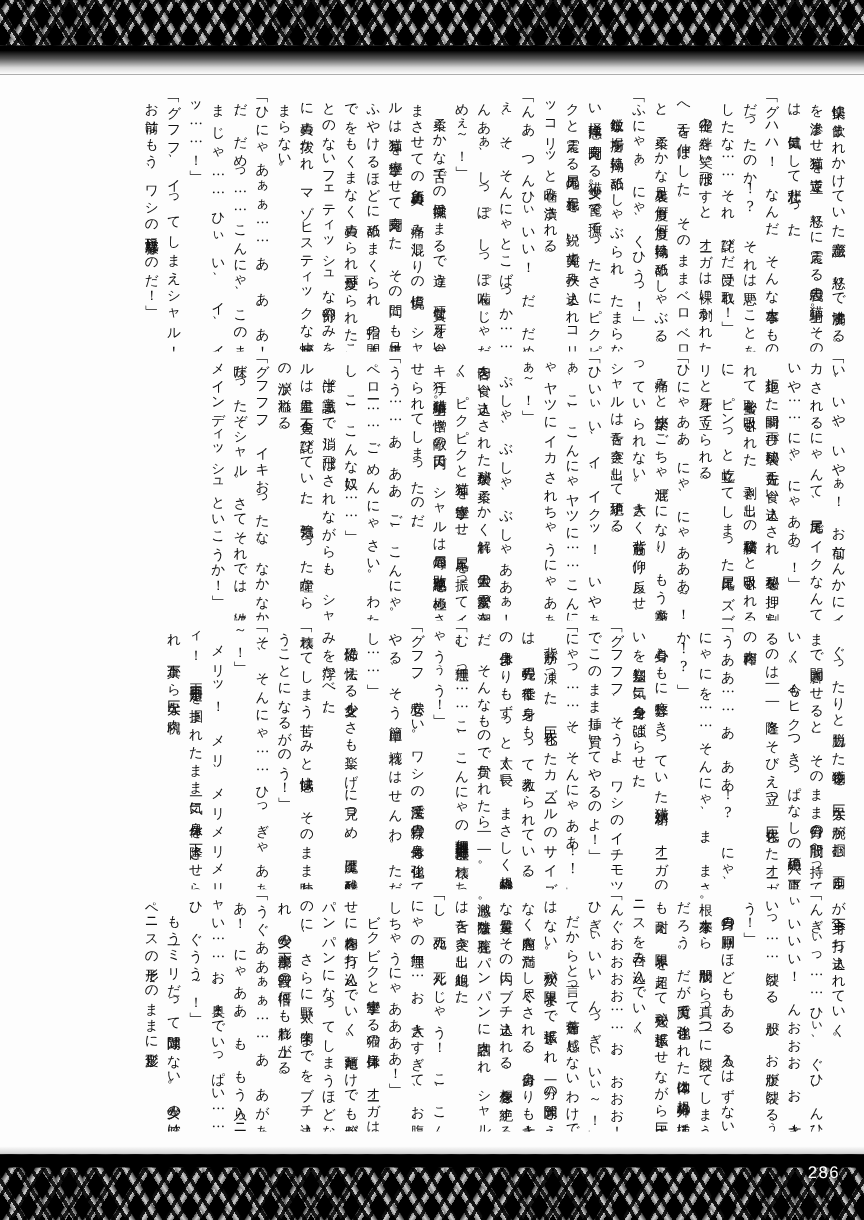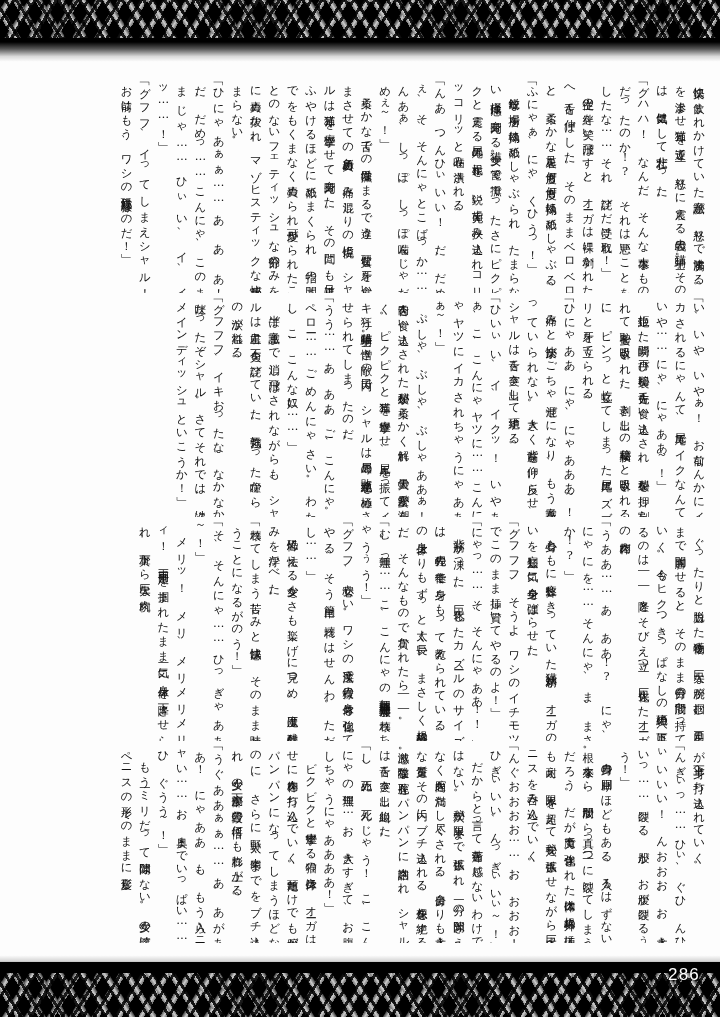--- a/index.html
+++ b/index.html
@@ -152,21 +152,21 @@
   }
   .para-block p.no-indent { text-indent: 0; }
 
   
   #page-number {
     position: absolute;
     right: 20px;
     bottom: 32px;
     color: #ffffff;
     font-family: "Liberation Sans", sans-serif;
-    font-size: 17px;
+    font-size: 14px;
     letter-spacing: 1.2px;
     text-shadow: 0 0 3px rgba(0,0,0,0.65);
     z-index: 5;
   }
 </style>
 </head>
 <body>
 
 <div id="page">
 

